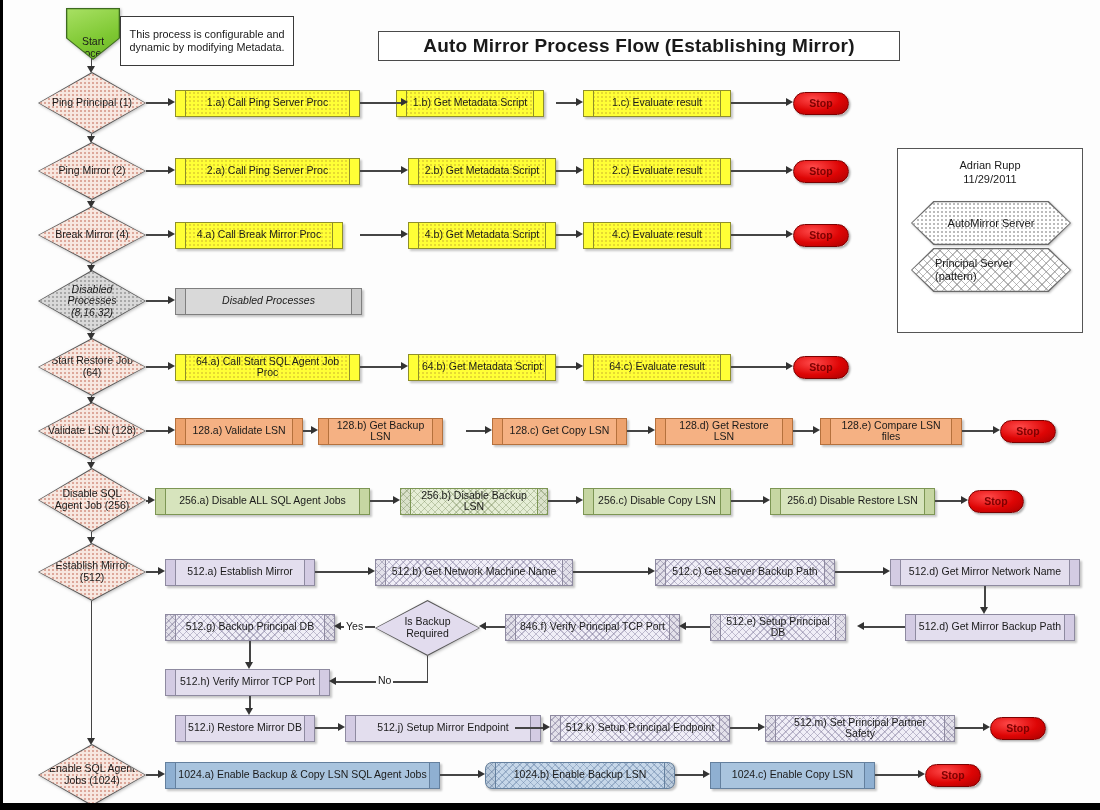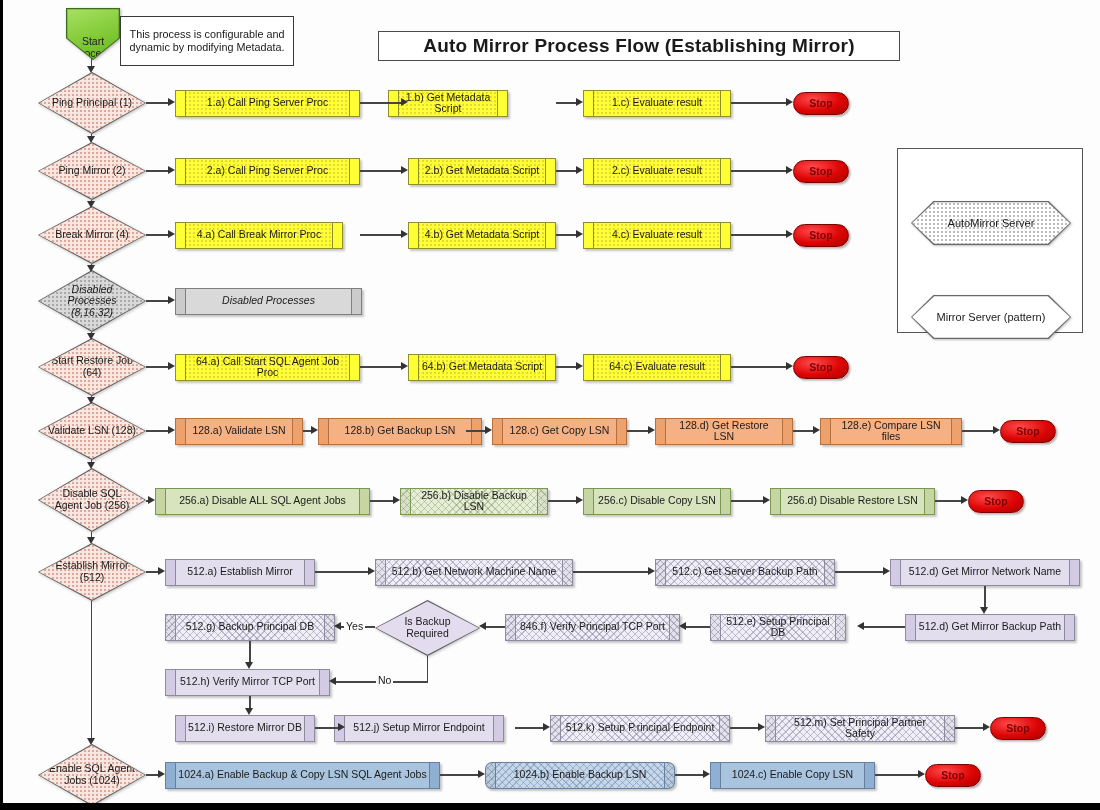--- a/index.html
+++ b/index.html
@@ -106,30 +106,34 @@
   <div class="in">
       <span>Start Process</span>
     </div>
 </div>
 <div class="note">
   <span>This process is configurable and dynamic by modifying Metadata.</span>
 </div>
 <div class="title">Auto Mirror Process Flow (Establishing Mirror)</div>
 
 <div class="legend">
+  <div class="author">
+    <div>Adrian Rupp</div>
+    <div>11/29/2011</div>
+  </div>
   <div class="hex hexdots" style="top:52px">
     <div class="out"></div>
       <div class="in">
         <span>AutoMirror Server</span>
       </div>
   </div>
-  <div class="hex" style="top:146px">
+  <div class="hex hexhatch" style="top:99px">
     <div class="out"></div>
       <div class="in">
-        <span>Mirror Server (pattern)</span>
+        <span>Principal Server (pattern)</span>
       </div>
   </div>
 </div>
 
 <div class="dia" style="left:38px;top:72px;width:108px;height:62px">
   <div class="out"></div>
     <div class="in pinkdots">
       <span>Ping Principal (1)</span>
     </div>
   </div>
@@ -178,21 +182,21 @@
 <div class="dia" style="left:38px;top:744px;width:108px;height:62px">
   <div class="out"></div>
     <div class="in pinkdots">
       <span>Enable SQL Agent Jobs (1024)</span>
     </div>
   </div>
 
 <div class="pp yellow" style="left:175px;top:89.5px;width:185px">
     <span>1.a) Call Ping Server Proc</span>
   </div>
-<div class="pp yellow" style="left:388px;top:89.5px;width:120px">
+<div class="pp yellow" style="left:396px;top:89.5px;width:148px">
     <span>1.b) Get Metadata Script</span>
   </div>
 <div class="pp yellow" style="left:583px;top:89.5px;width:148px">
     <span>1.c) Evaluate result</span>
   </div>
 <div class="stop" style="left:793px;top:91.5px">Stop</div>
 
 <div class="pp yellow" style="left:175px;top:157.5px;width:185px">
     <span>2.a) Call Ping Server Proc</span>
   </div>
@@ -226,21 +230,21 @@
     <span>64.b) Get Metadata Script</span>
   </div>
 <div class="pp yellow" style="left:583px;top:353.5px;width:148px">
     <span>64.c) Evaluate result</span>
   </div>
 <div class="stop" style="left:793px;top:355.5px">Stop</div>
 
 <div class="pp orange" style="left:175px;top:417.5px;width:128px">
     <span>128.a) Validate LSN</span>
   </div>
-<div class="pp orange" style="left:318px;top:417.5px;width:164px">
+<div class="pp orange" style="left:318px;top:417.5px;width:125px">
     <span>128.b) Get Backup LSN</span>
   </div>
 <div class="pp orange" style="left:492px;top:417.5px;width:135px">
     <span>128.c) Get Copy LSN</span>
   </div>
 <div class="pp orange" style="left:655px;top:417.5px;width:138px">
     <span>128.d) Get Restore LSN</span>
   </div>
 <div class="pp orange" style="left:820px;top:417.5px;width:142px">
     <span>128.e) Compare LSN files</span>
@@ -293,21 +297,21 @@
     <span>512.d) Get Mirror Backup Path</span>
   </div>
 
 <div class="pp lav" style="left:165px;top:668.5px;width:165px">
     <span>512.h) Verify Mirror TCP Port</span>
   </div>
 
 <div class="pp lav" style="left:175px;top:714.5px;width:140px">
     <span>512.i) Restore Mirror DB</span>
   </div>
-<div class="pp lav" style="left:334px;top:714.5px;width:170px">
+<div class="pp lav" style="left:345px;top:714.5px;width:196px">
     <span>512.j) Setup Mirror Endpoint</span>
   </div>
 <div class="pp lavh" style="left:550px;top:714.5px;width:180px">
     <span>512.k) Setup P.rincipal Endpoint</span>
   </div>
 <div class="pp lavh" style="left:765px;top:714.5px;width:190px">
     <span>512.m) Set Principal Partner Safety</span>
   </div>
 <div class="stop" style="left:990px;top:716.5px">Stop</div>
 

